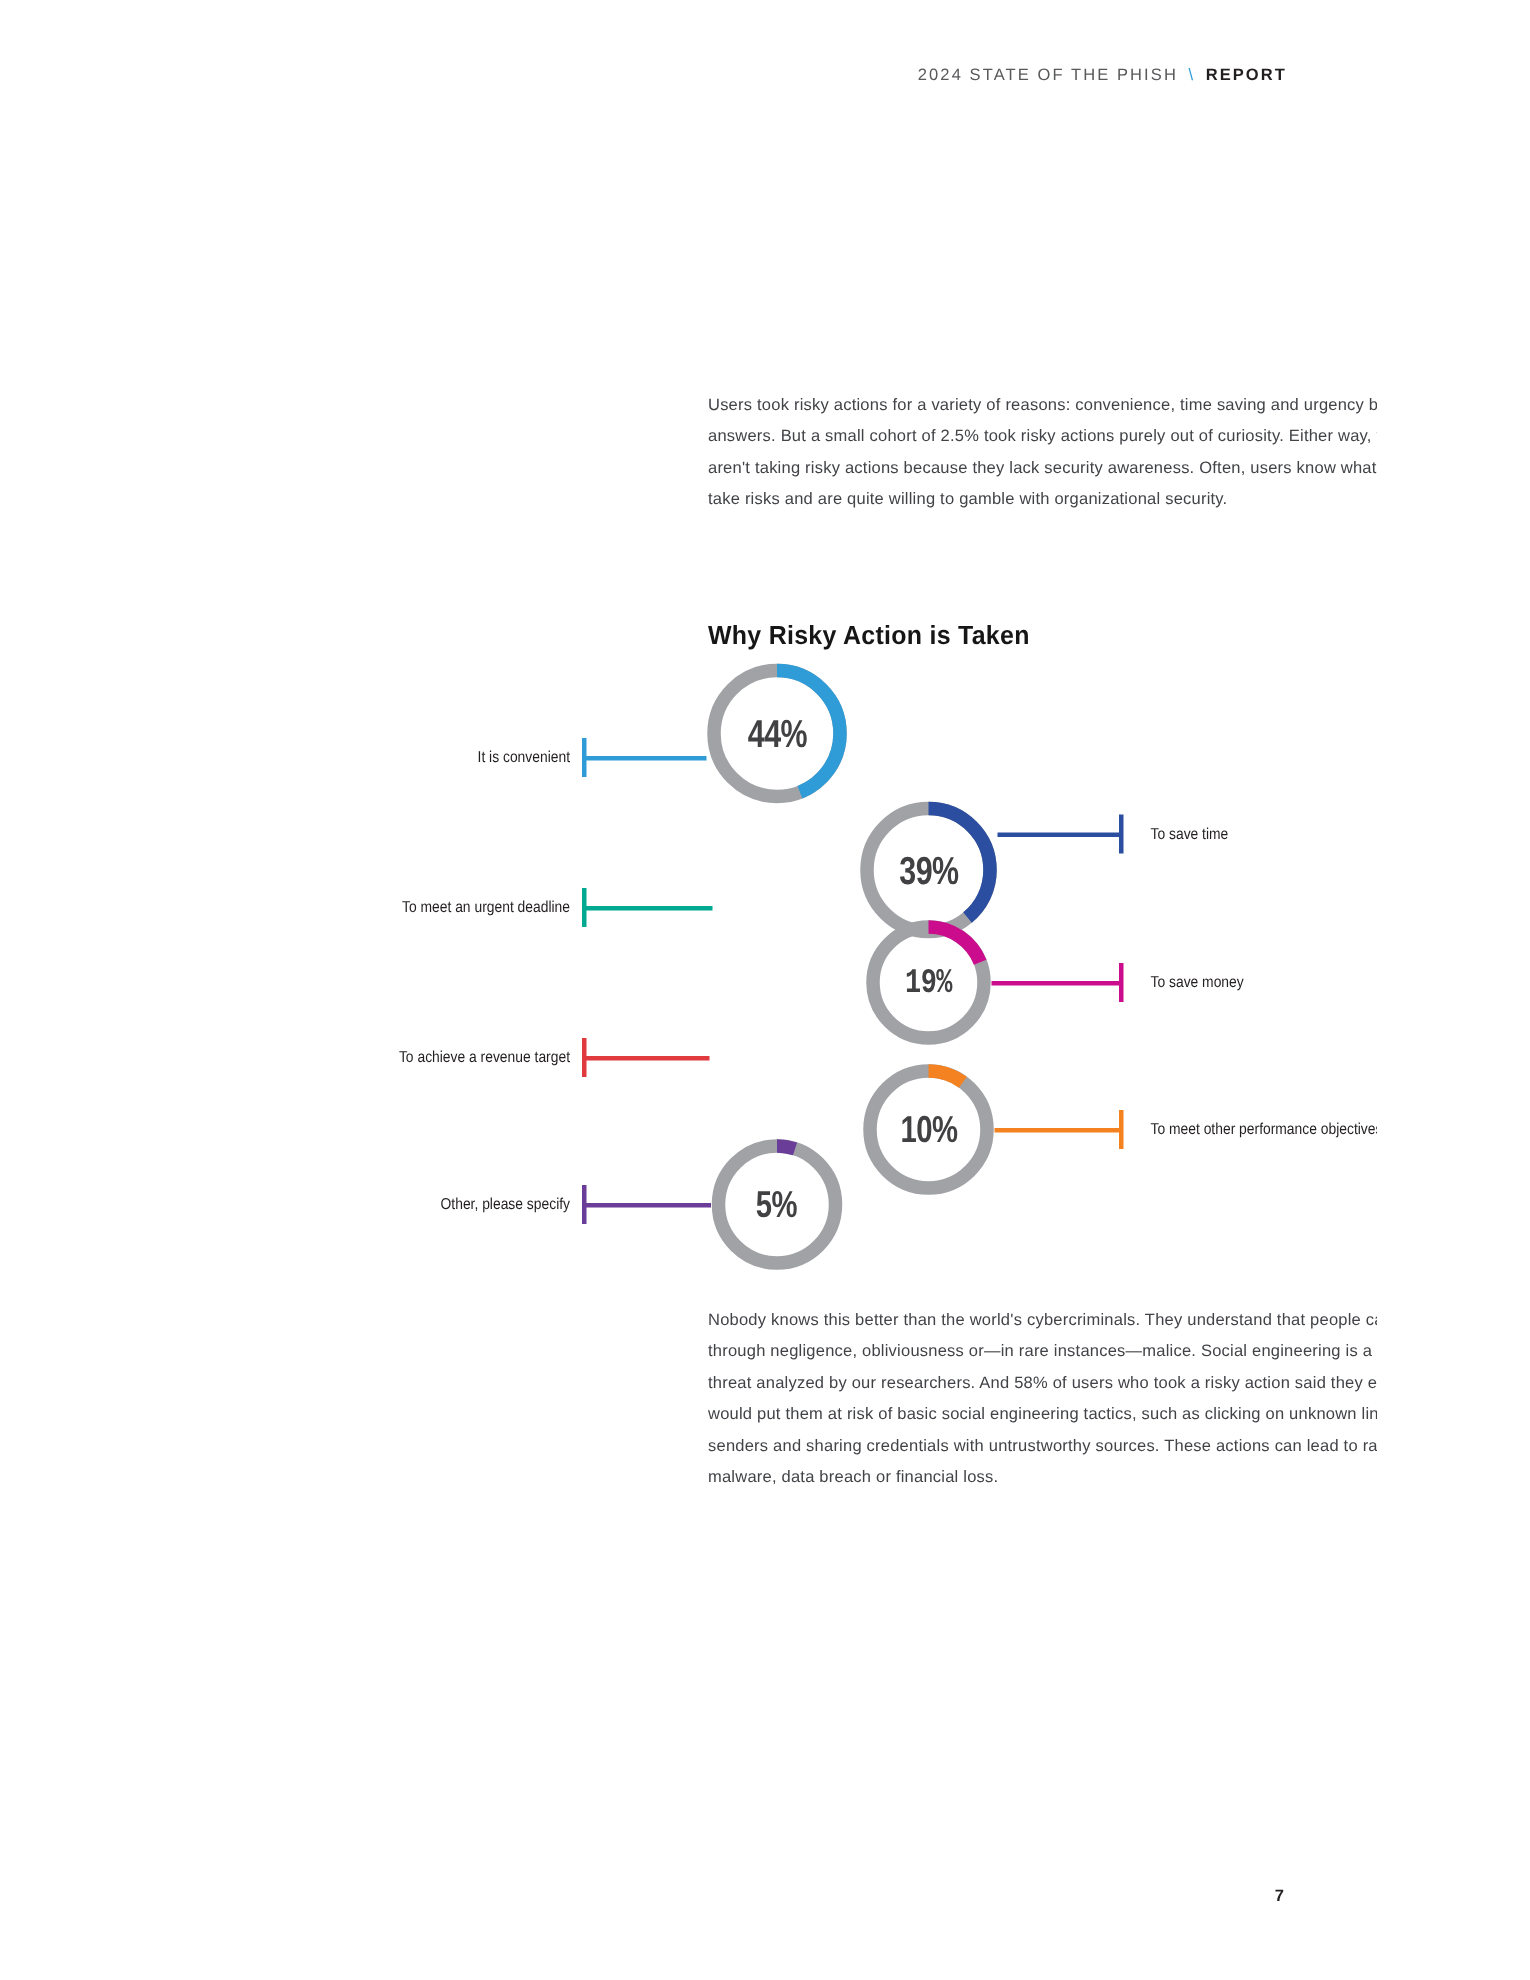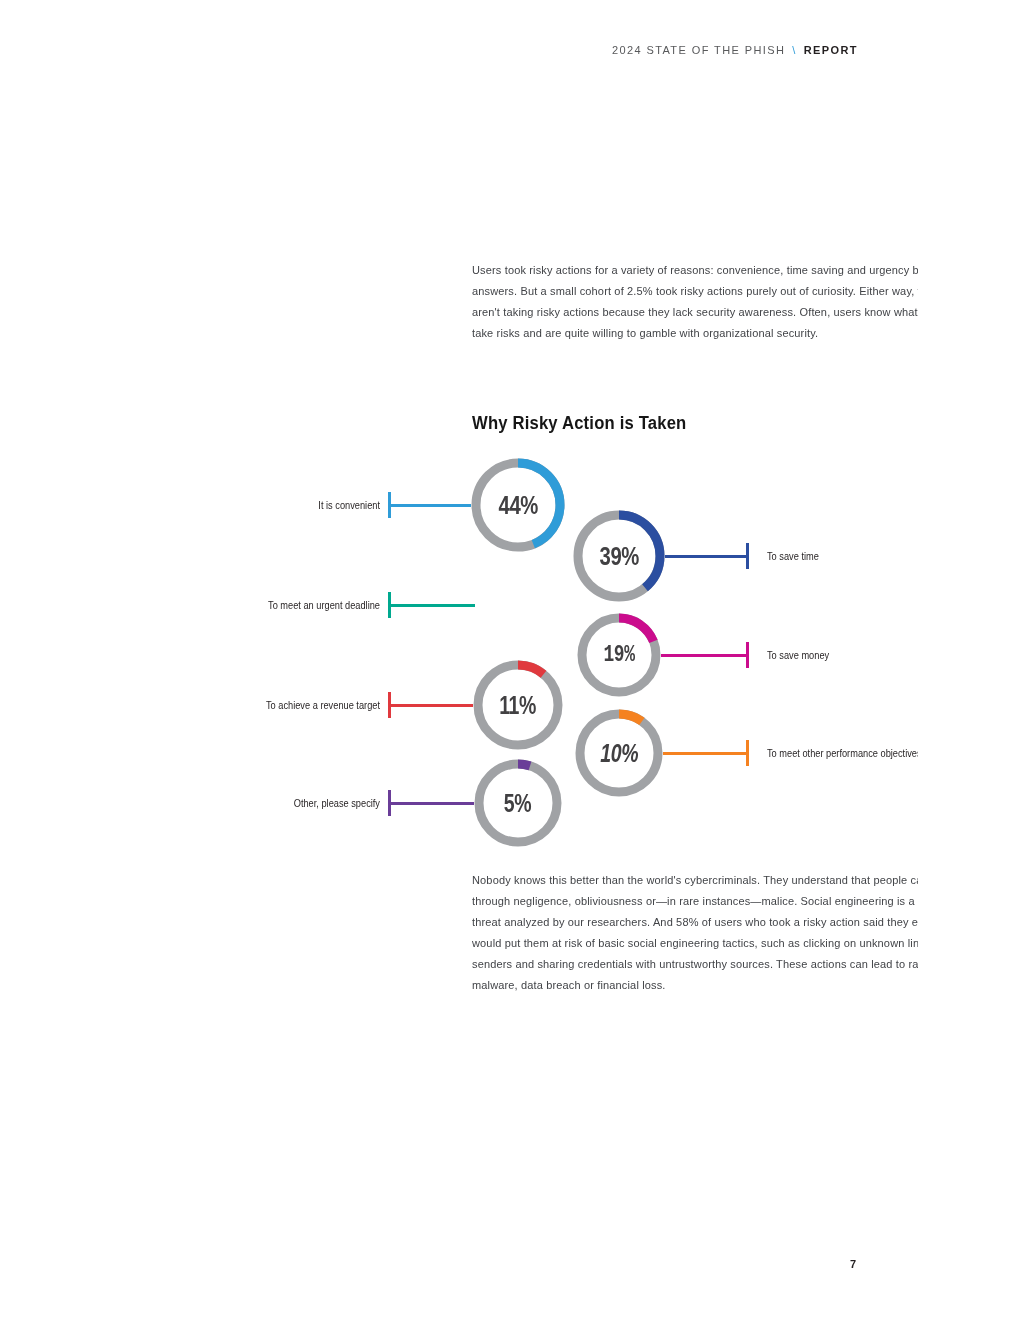--- a/index.html
+++ b/index.html
@@ -36,60 +36,54 @@
 
   <div class="header">
     <span>2024 STATE OF THE PHISH</span><span class="sep">\</span><span class="report">REPORT</span>
   </div>
 
   <p class="para para-intro">Users took risky actions for a variety of reasons: convenience, time saving and urgency being the most common answers. But a small cohort of 2.5% took risky actions purely out of curiosity. Either way, the message is clear: people aren't taking risky actions because they lack security awareness. Often, users know what they are doing when they take risks and are quite willing to gamble with organizational security.</p>
 
   <h2 class="chart-title">Why Risky Action is Taken</h2>
 
   <div class="chart">
-      <div class="donut" style="left: 367px; top: 456px; width: 98px; height: 98px;"><svg width="98" height="98" viewBox="0 0 98 98">
+      <div class="donut" style="left: 367px; top: 440px; width: 98px; height: 98px;"><svg width="98" height="98" viewBox="0 0 98 98">
           <circle cx="49" cy="49" r="42" fill="none" stroke="#a0a2a5" stroke-width="9"></circle>
           <circle cx="49" cy="49" r="42" fill="none" stroke="#2f9cd8" stroke-width="9" stroke-dasharray="116.11 263.89" transform="rotate(-90 49 49)"></circle>
         </svg><div class="pct-wrap">
           <span class="pct" style="font-size: 26px;">44%</span>
         </div></div>
       <div class="conn" style="left: 287px; width: 82px; top: 503.5px; background: rgb(47, 156, 216);"></div>
       <div class="tickbar" style="left: 285.5px; top: 492px; background: rgb(47, 156, 216);"></div>
       <div class="donut-label left" style="left: 60px; width: 218px; top: 498px;">It is convenient</div>
-      <div class="donut" style="left: 469px; top: 508px; width: 96px; height: 96px; text-align: right;"><svg width="96" height="96" viewBox="0 0 96 96">
+      <div class="donut" style="left: 469px; top: 532px; width: 96px; height: 96px; text-align: right;"><svg width="96" height="96" viewBox="0 0 96 96">
           <circle cx="48" cy="48" r="41" fill="none" stroke="#a0a2a5" stroke-width="9"></circle>
           <circle cx="48" cy="48" r="41" fill="none" stroke="#2b4ea0" stroke-width="9" stroke-dasharray="100.47 257.61" transform="rotate(-90 48 48)"></circle>
         </svg><div class="pct-wrap">
           <span class="pct" style="font-size: 26px;">39%</span>
         </div></div>
       <div class="conn" style="left: 563px; width: 82px; top: 554.5px; background: rgb(43, 78, 160);"></div>
       <div class="tickbar" style="left: 643.5px; top: 543px; background: rgb(43, 78, 160);"></div>
       <div class="donut-label right" style="left: 665px; width: 320px; top: 549px;">To save time</div>
       <div class="conn" style="left: 287px; width: 86px; top: 603.5px; background: rgb(0, 169, 143);"></div>
       <div class="tickbar" style="left: 285.5px; top: 592px; background: rgb(0, 169, 143);"></div>
       <div class="donut-label left" style="left: 60px; width: 218px; top: 598px;">To meet an urgent deadline</div>
       <div class="donut" style="left: 473px; top: 611px; width: 88px; height: 88px; font-family: Liberation Mono, monospace;"><svg width="88" height="88" viewBox="0 0 88 88">
           <circle cx="44" cy="44" r="37" fill="none" stroke="#a0a2a5" stroke-width="9"></circle>
           <circle cx="44" cy="44" r="37" fill="none" stroke="#cb0c8d" stroke-width="9" stroke-dasharray="44.17 232.48" transform="rotate(-90 44 44)"></circle>
         </svg><div class="pct-wrap">
           <span class="pct" style="font-size: 23px;">19%</span>
         </div></div>
       <div class="conn" style="left: 559px; width: 86px; top: 653.5px; background: rgb(203, 12, 141);"></div>
       <div class="tickbar" style="left: 643.5px; top: 642px; background: rgb(203, 12, 141);"></div>
       <div class="donut-label right" style="left: 665px; width: 320px; top: 648px;">To save money</div>
-      <div class="donut" style="left: 369px; top: 658px; width: 94px; height: 94px;"><svg width="94" height="94" viewBox="0 0 94 94">
-          <circle cx="47" cy="47" r="40" fill="none" stroke="#a0a2a5" stroke-width="9"></circle>
-          <circle cx="47" cy="47" r="40" fill="none" stroke="#e0393e" stroke-width="9" stroke-dasharray="27.65 251.33" transform="rotate(-90 47 47)"></circle>
-        </svg><div class="pct-wrap">
-          <span class="pct" style="font-size: 25px;">11%</span>
-        </div></div>
       <div class="conn" style="left: 287px; width: 84px; top: 703.5px; background: rgb(224, 57, 62);"></div>
       <div class="tickbar" style="left: 285.5px; top: 692px; background: rgb(224, 57, 62);"></div>
       <div class="donut-label left" style="left: 60px; width: 218px; top: 698px;">To achieve a revenue target</div>
-      <div class="donut" style="left: 471px; top: 707px; width: 92px; height: 92px; font-style: italic;"><svg width="92" height="92" viewBox="0 0 92 92">
+      <div class="donut" style="left: 471px; top: 707px; width: 92px; height: 92px;"><svg width="92" height="92" viewBox="0 0 92 92">
           <circle cx="46" cy="46" r="39" fill="none" stroke="#a0a2a5" stroke-width="9"></circle>
           <circle cx="46" cy="46" r="39" fill="none" stroke="#f58220" stroke-width="9" stroke-dasharray="24.50 245.04" transform="rotate(-90 46 46)"></circle>
         </svg><div class="pct-wrap">
           <span class="pct" style="font-size: 25px;">10%</span>
         </div></div>
       <div class="conn" style="left: 561px; width: 84px; top: 751.5px; background: rgb(245, 130, 32);"></div>
       <div class="tickbar" style="left: 643.5px; top: 740px; background: rgb(245, 130, 32);"></div>
       <div class="donut-label right" style="left: 665px; width: 320px; top: 746px;">To meet other performance objectives</div>
       <div class="donut" style="left: 370px; top: 757px; width: 92px; height: 92px;"><svg width="92" height="92" viewBox="0 0 92 92">
           <circle cx="46" cy="46" r="39" fill="none" stroke="#a0a2a5" stroke-width="9"></circle>

